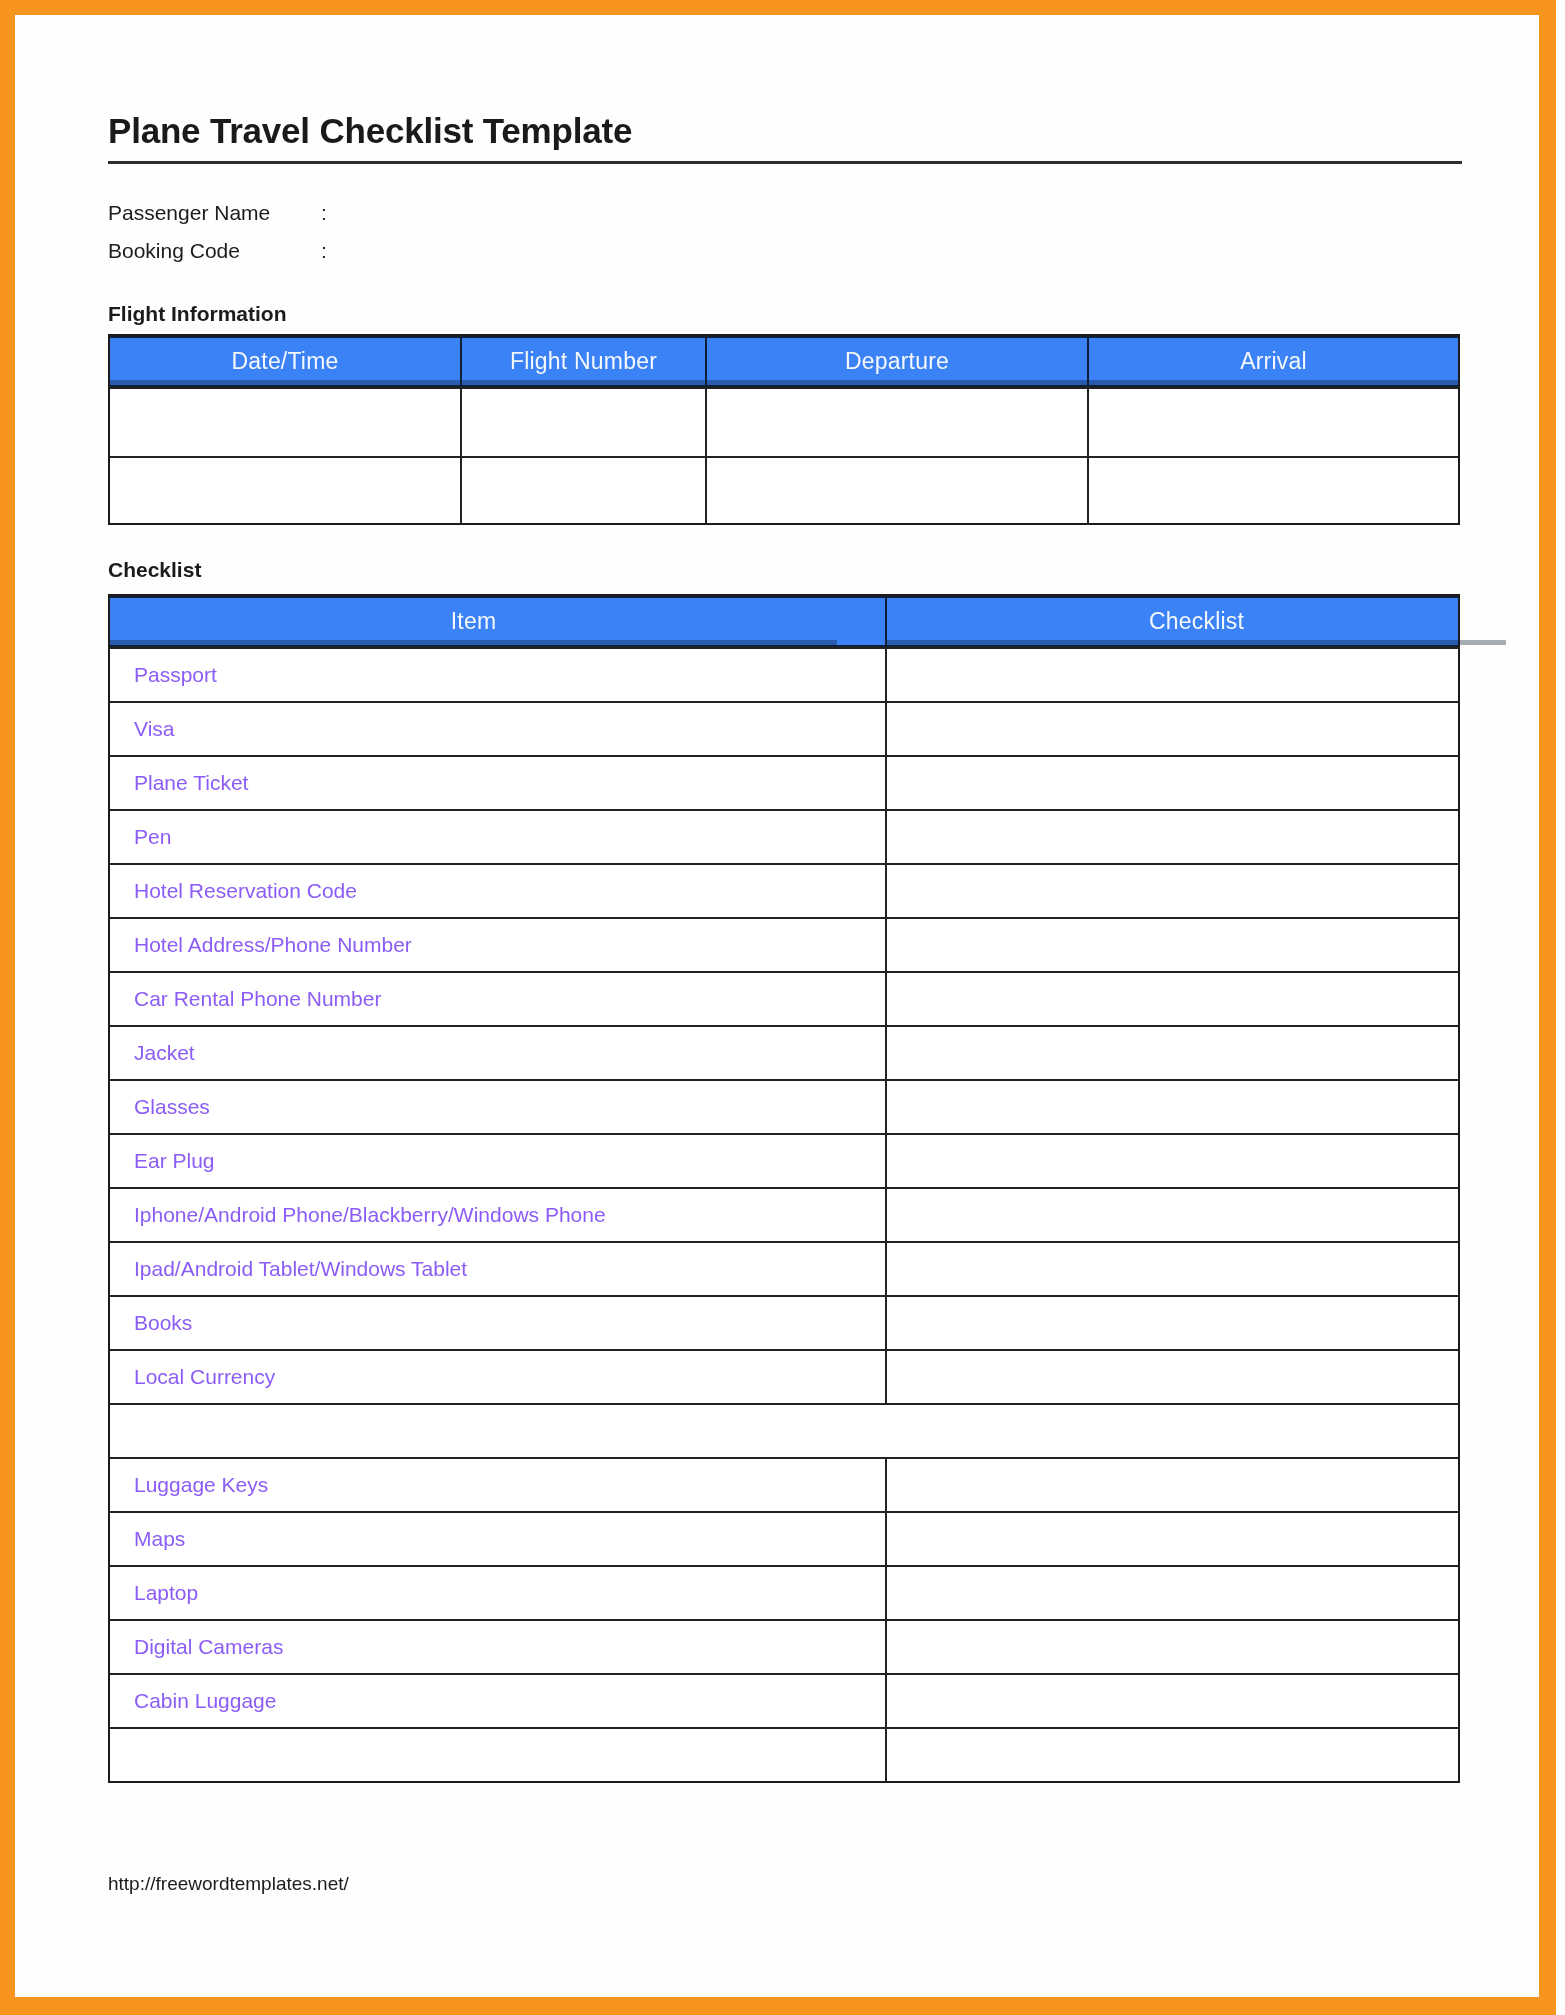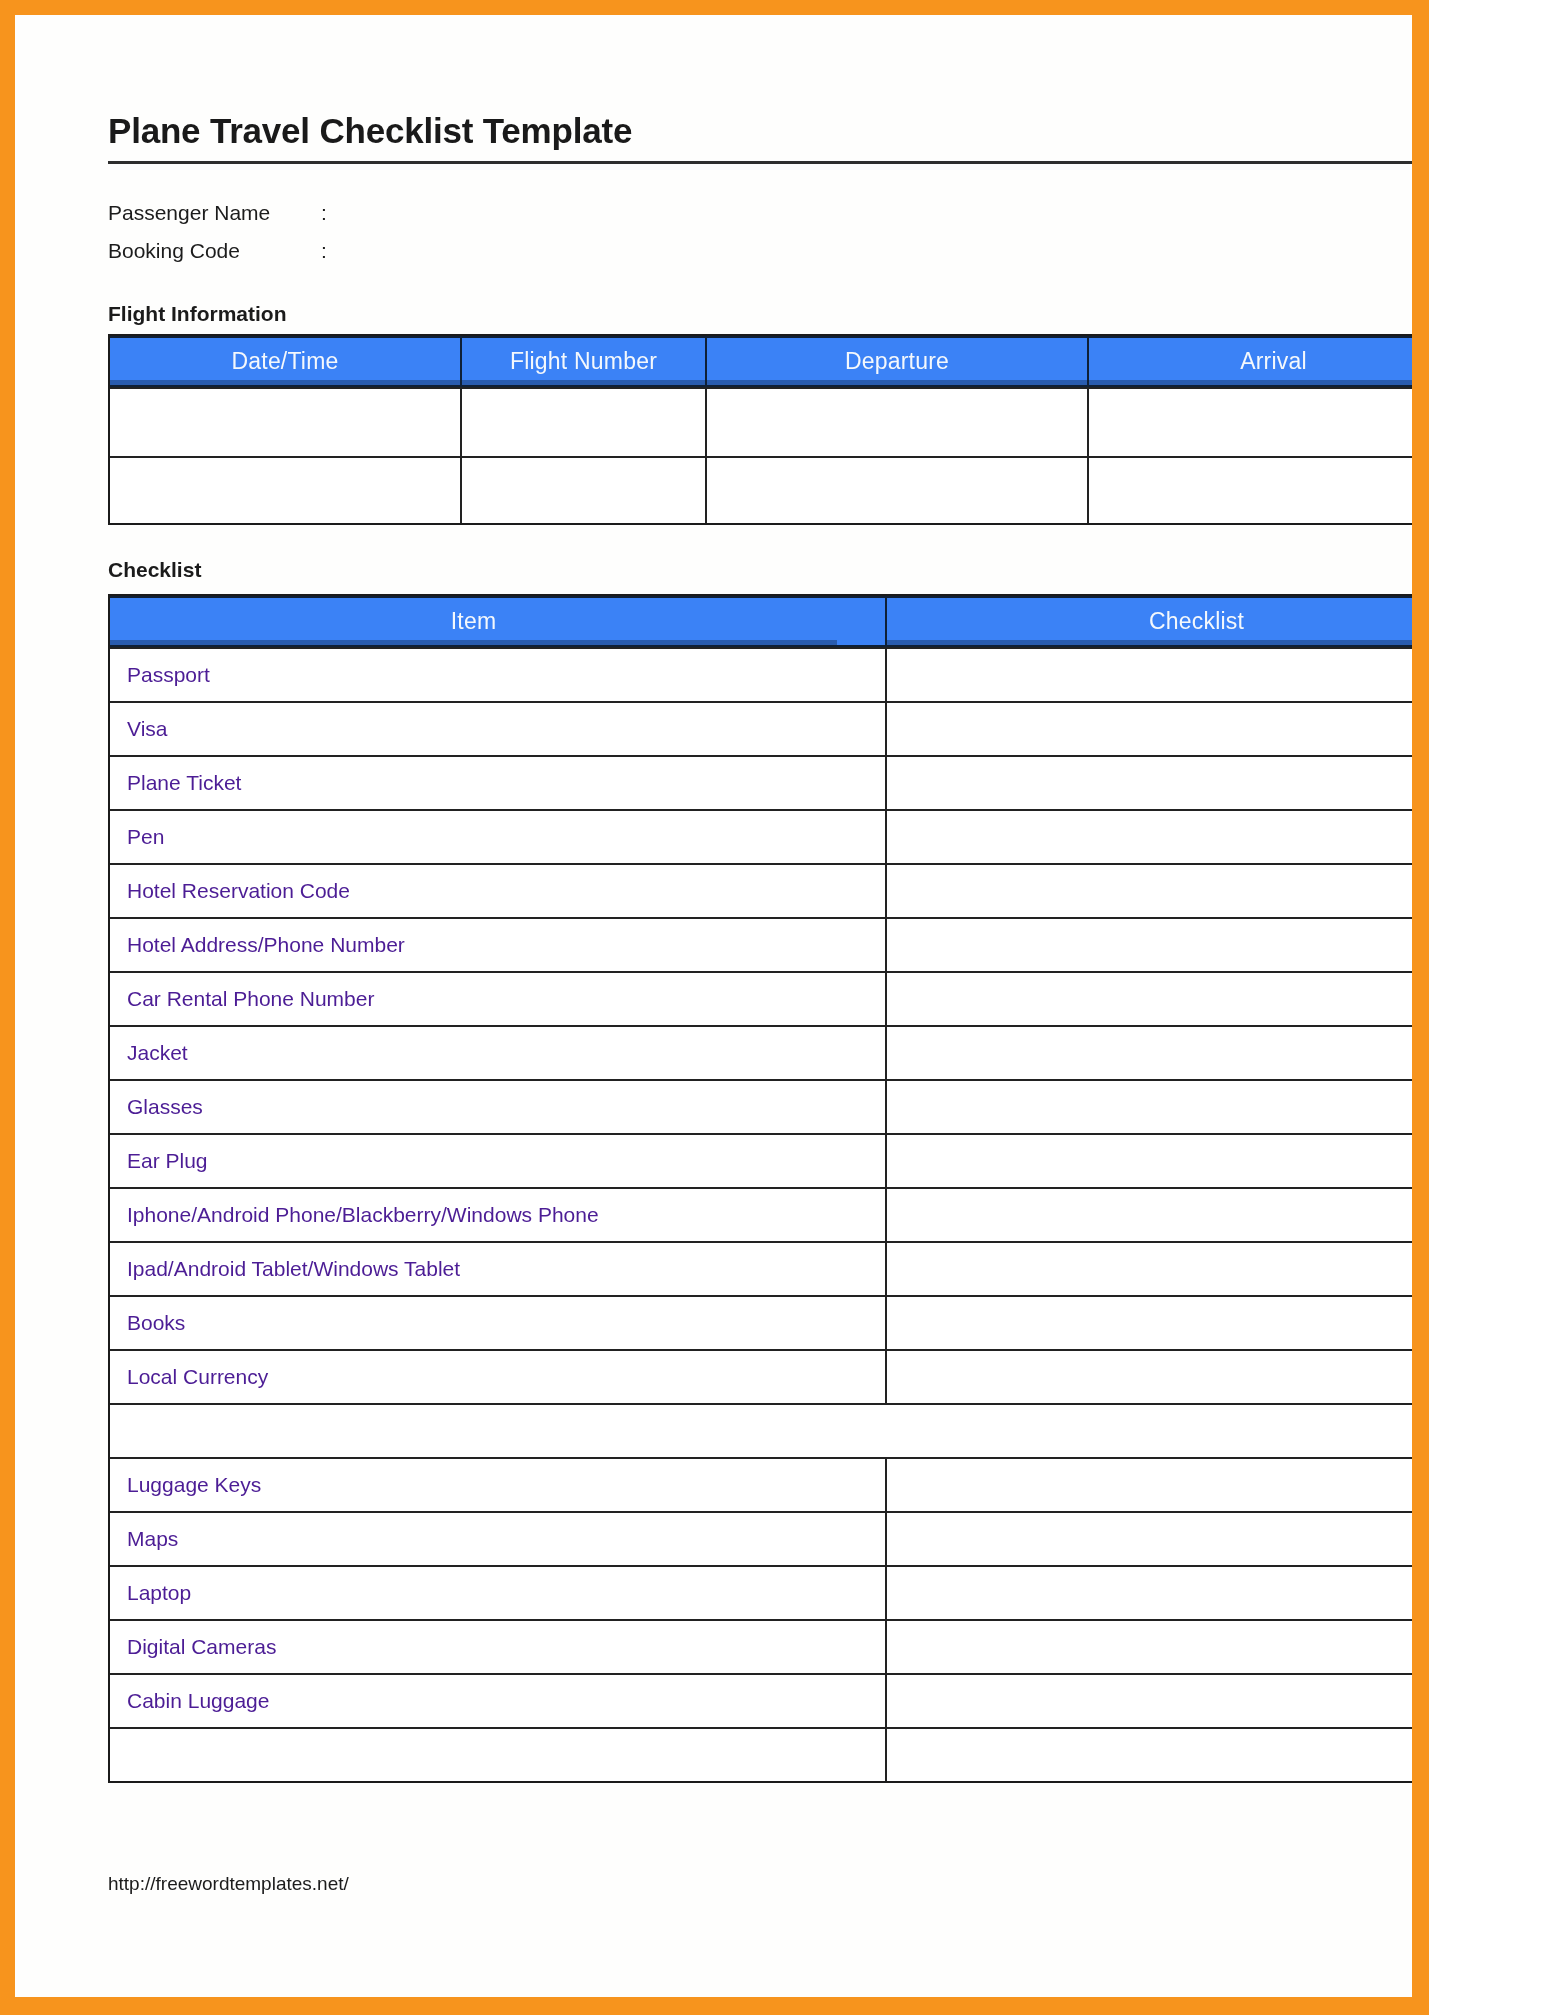--- a/index.html
+++ b/index.html
@@ -3,21 +3,21 @@
 <meta charset="utf-8">
 <style>
   * { margin: 0; padding: 0; box-sizing: border-box; }
   html, body {
     width: 1565px; height: 2015px;
     font-family: "Liberation Sans", sans-serif;
     background: #ffffff;
   }
   .frame {
     position: relative;
-    width: 1429px; height: 2015px;
+    width: 1556px; height: 2015px;
     background: #FEFEFD;
     border-style: solid;
     border-color: #F7941D;
     border-top-width: 15px;
     border-left-width: 15px;
     border-right-width: 17px;
     border-bottom-width: 18px;
     overflow: hidden;
   }
   .abs { position: absolute; }
@@ -76,22 +76,22 @@
   .t-body-row:first-of-type { border-top: none; }
   .t-body-row .cell + .cell { border-left: 2px solid #222222; }
 
   .flight-row1 { height: 69px; }
   .flight-row2 { height: 67px; }
   .cl-row { height: 54px; }
 
   .cell { overflow: hidden; }
   .cl-item {
     display: flex; align-items: center;
-    padding-left: 17px;
-    font-size: 21px; color: #4c1d95;
+    padding-left: 24px;
+    font-size: 21px; color: #8b5cf6;
   }
 
   .footer-url {
     left: 93px; top: 1858px;
     font-size: 19px; color: #1c1c1c;
   }
 </style>
 </head>
 <body>
 

